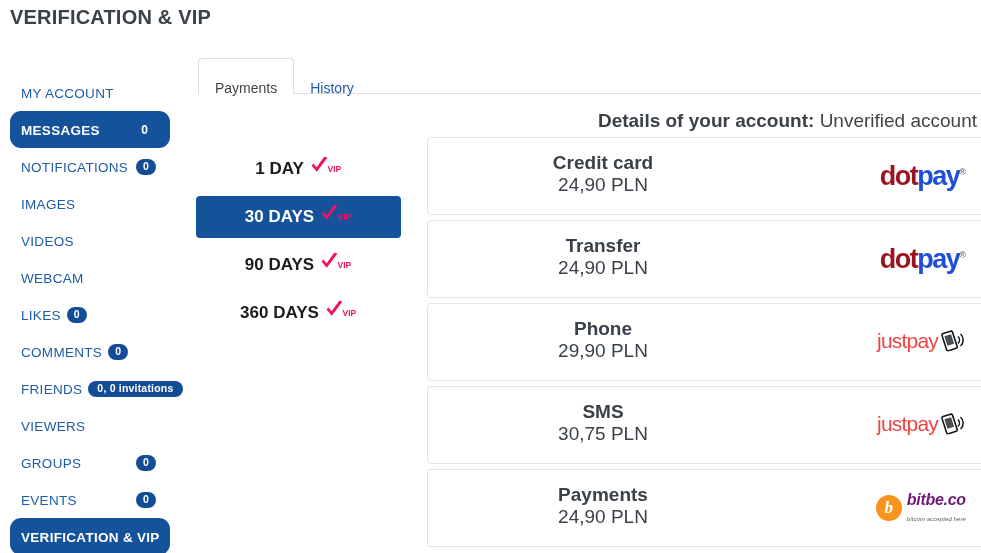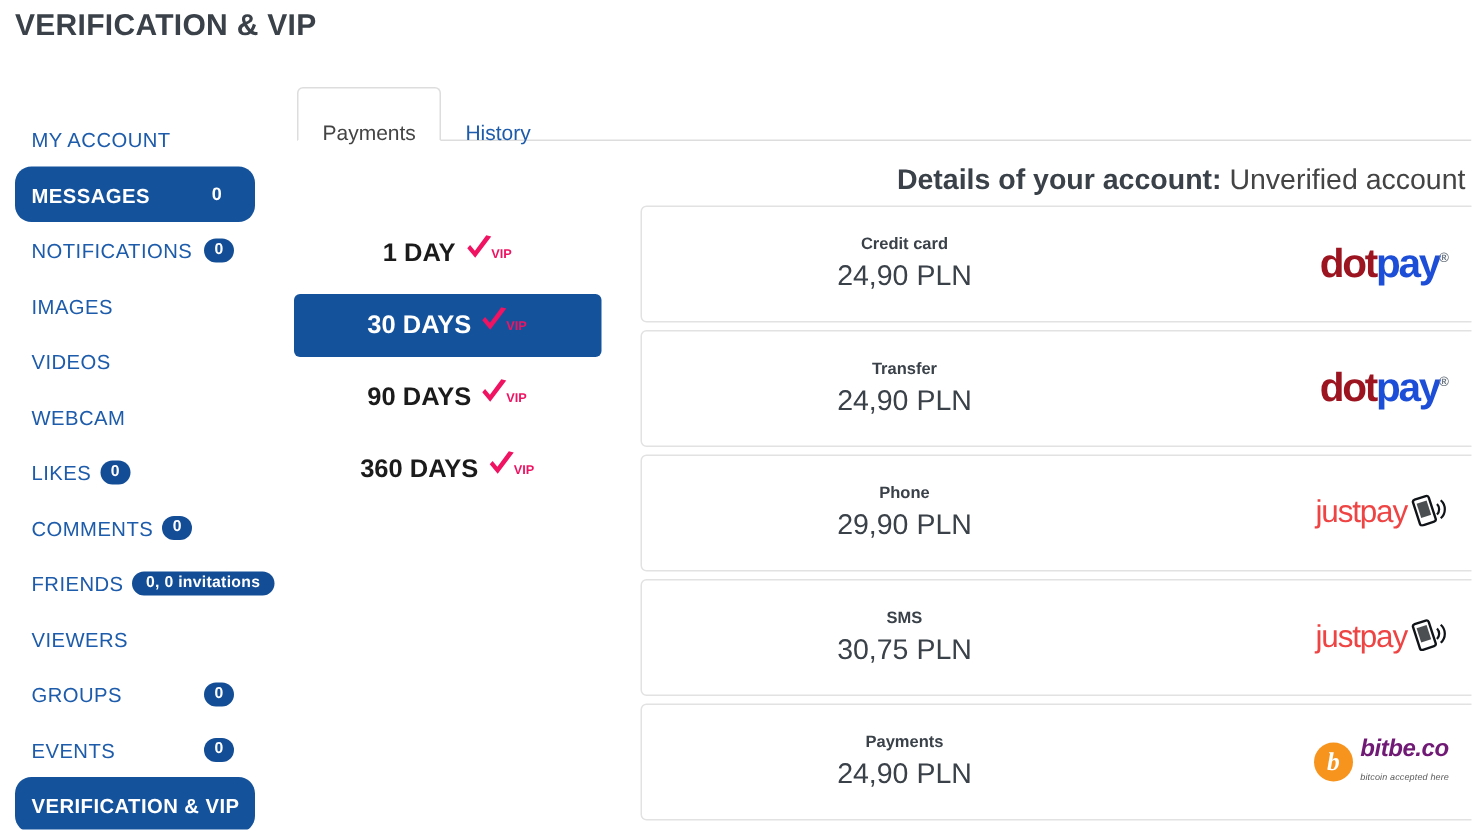--- a/index.html
+++ b/index.html
@@ -182,21 +182,21 @@
     width: 600px;
   }
   .pay-text {
     position: absolute;
     left: 0;
     top: 16px;
     width: 350px;
     text-align: center;
   }
   .pay-name {
-    font-size: 11px;
+    font-size: 19px;
     font-weight: bold;
     color: #3a4149;
     line-height: 18px;
   }
   .pay-price {
     font-size: 19px;
     color: #3a4149;
     line-height: 26px;
   }
   .pay-logo {

